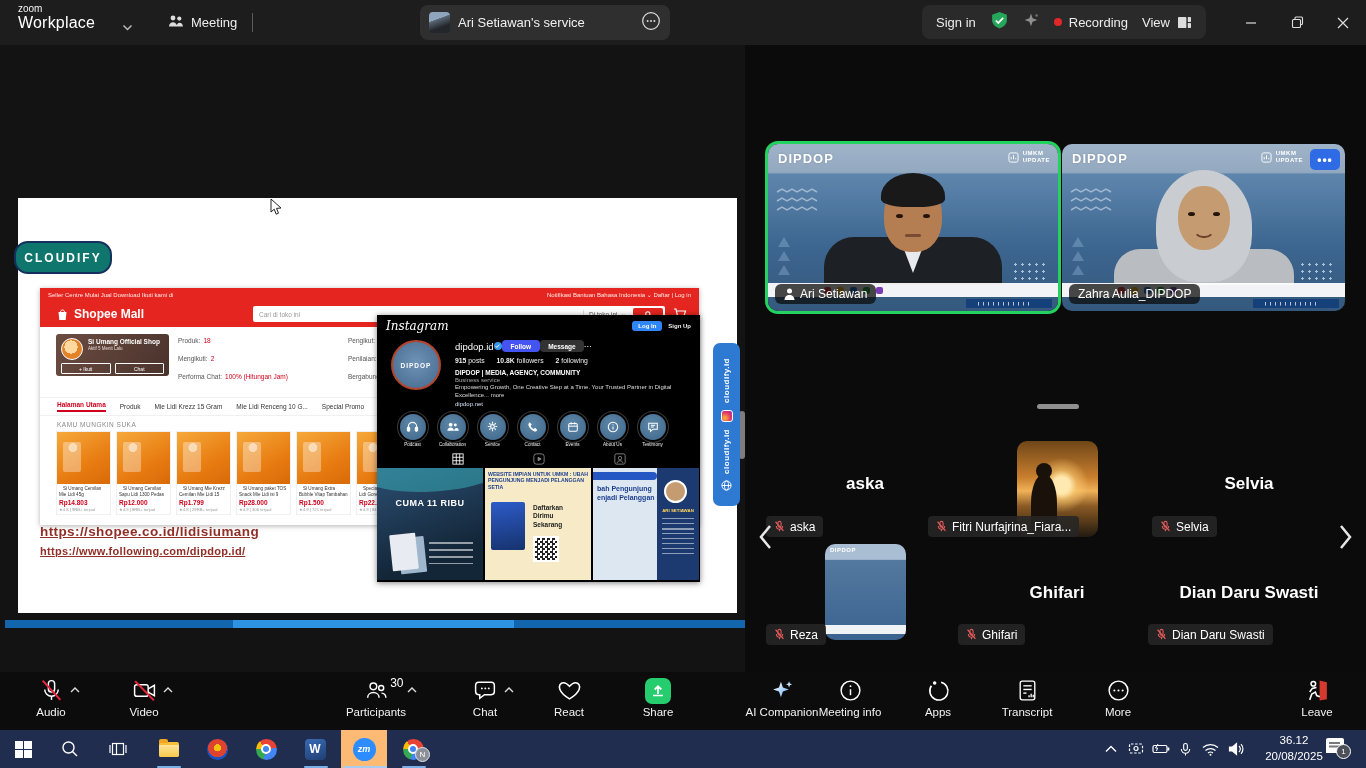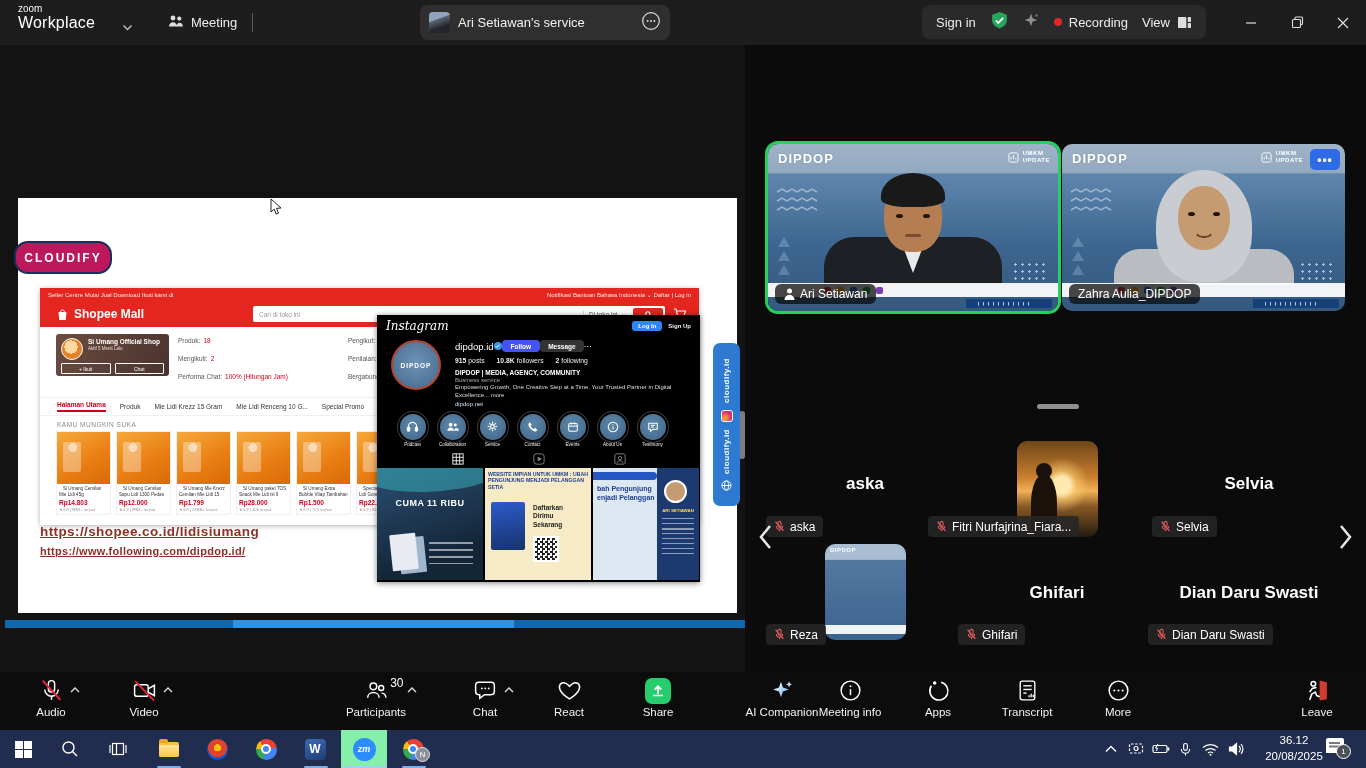--- a/index.html
+++ b/index.html
@@ -20,21 +20,21 @@
   .scr-av{width:21px;height:21px;border-radius:4px;background:linear-gradient(160deg,#8fa5bd 35%,#5b6876 36%,#23262b 70%);flex:0 0 auto;}
   .scr-name{flex:1;white-space:nowrap;overflow:hidden;}
   .right-ctrls{position:absolute;left:922px;top:5px;height:34px;background:#2a2a2a;border-radius:8px;
                display:flex;align-items:center;gap:14px;padding:0 14px;color:#ececec;font-size:13px;}
   .recdot{width:8px;height:8px;border-radius:50%;background:#e02828;}
   .winbtn{position:absolute;top:0;width:46px;height:45px;display:flex;align-items:center;justify-content:center;}
 
   
   .share{position:absolute;left:0;top:45px;width:745px;height:627px;background:#131313;}
   .slide{position:absolute;left:18px;top:153px;width:719px;height:415px;background:#fff;}
-  .cloudify{position:absolute;left:-4px;top:43px;width:94px;height:29px;background:#be185d;border:2px solid #14305c;
+  .cloudify{position:absolute;left:-4px;top:43px;width:94px;height:29px;background:#0f766e;border:2px solid #14305c;
             border-radius:14px;display:flex;align-items:center;justify-content:center;color:#fff;font-size:12px;
             font-weight:bold;letter-spacing:2px;}
   .bluebar{position:absolute;left:5px;top:575px;width:740px;height:8px;background:#1166ad;}
   .bluebar .lite{position:absolute;left:228px;top:0;width:281px;height:8px;background:#2d94e4;}
   .scrollthumb{position:absolute;left:739px;top:366px;width:6px;height:48px;background:#7d7d7d;border-radius:3px;}
 
   
   .shopee{position:absolute;left:22px;top:90px;width:659px;height:237px;background:#fff;box-shadow:0 1px 5px rgba(0,0,0,.3);font-family:"Liberation Sans",sans-serif;}
   .sp-top{height:13px;background:#e5251f;color:#ffe9e7;font-size:6px;display:flex;align-items:center;justify-content:space-between;padding:0 8px;white-space:nowrap;overflow:hidden;}
   .sp-main{height:26px;background:#e5251f;position:relative;display:flex;align-items:center;}
@@ -179,21 +179,21 @@
   .toolbar{position:absolute;left:0;top:672px;width:1366px;height:58px;background:#0c0c0c;}
   .titem{position:absolute;top:5px;display:flex;flex-direction:column;align-items:center;gap:2px;color:#f2f2f2;font-size:11.5px;}
   .ticon{height:27px;display:flex;align-items:center;justify-content:center;position:relative;}
   .caretbtn{position:absolute;top:6px;}
   .pcount{position:absolute;top:-1px;right:-15px;font-size:12px;color:#fff;}
   .sharebox{width:26px;height:26px;background:#25cd6e;border-radius:7px;display:flex;align-items:center;justify-content:center;}
 
   
   .taskbar{position:absolute;left:0;top:730px;width:1366px;height:38px;background:#202d4e;}
   .tk{position:absolute;top:0;width:46px;height:38px;display:flex;align-items:center;justify-content:center;}
-  .tk-active{background:#86efac;}
+  .tk-active{background:#fdba74;}
   .uline{position:absolute;top:35.5px;height:2.5px;background:#7ab0e8;border-radius:1px;}
   .folder{position:relative;width:20px;height:15px;background:linear-gradient(180deg,#f9c33c,#eda724);border-radius:2px;}
   .folder:before{content:"";position:absolute;left:0;top:-3px;width:9px;height:4px;background:#eda724;border-radius:2px 2px 0 0;}
   .folder:after{content:"";position:absolute;left:0;top:3px;width:20px;height:12px;background:linear-gradient(180deg,#ffe49a,#fbc94a);border-radius:1px 1px 2px 2px;}
   .appc{width:21px;height:21px;border-radius:50%;background:radial-gradient(circle at 50% 42%,#f4c20d 0 22%,#e04230 23% 58%,#1a53c4 59% 100%);}
   .chrome{position:relative;width:21px;height:21px;border-radius:50%;overflow:hidden;background:conic-gradient(from -40deg,#ea4335 0 33%,#4285f4 33% 66%,#34a853 66% 87%,#fbbc05 87% 100%);}
   .chrome:after{content:"";position:absolute;left:5.5px;top:5.5px;width:10px;height:10px;border-radius:50%;background:#4285f4;border:2px solid #fff;box-sizing:border-box;}
   .wordic{width:21px;height:21px;border-radius:4px;background:linear-gradient(160deg,#3a6ab5,#1e3f73);color:#fff;font-weight:bold;font-size:12px;display:flex;align-items:center;justify-content:center;}
   .zoomic{width:23px;height:23px;border-radius:50%;background:#2d8cff;color:#fff;font-weight:bold;font-size:9px;display:flex;align-items:center;justify-content:center;font-style:italic;}
   .nbadge{position:absolute;right:6px;bottom:6px;width:13px;height:13px;border-radius:50%;background:#8a8f98;border:1px solid #dfe3ea;color:#fff;font-size:8px;display:flex;align-items:center;justify-content:center;}

